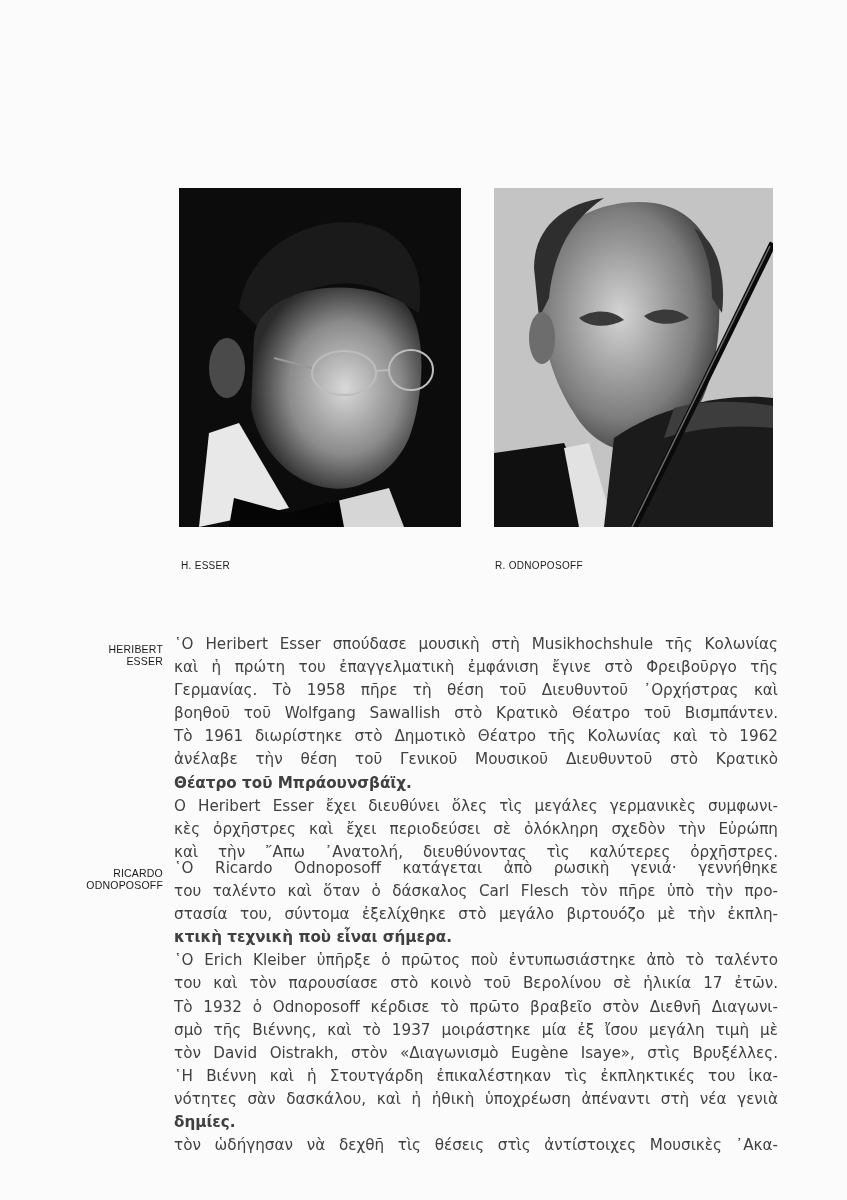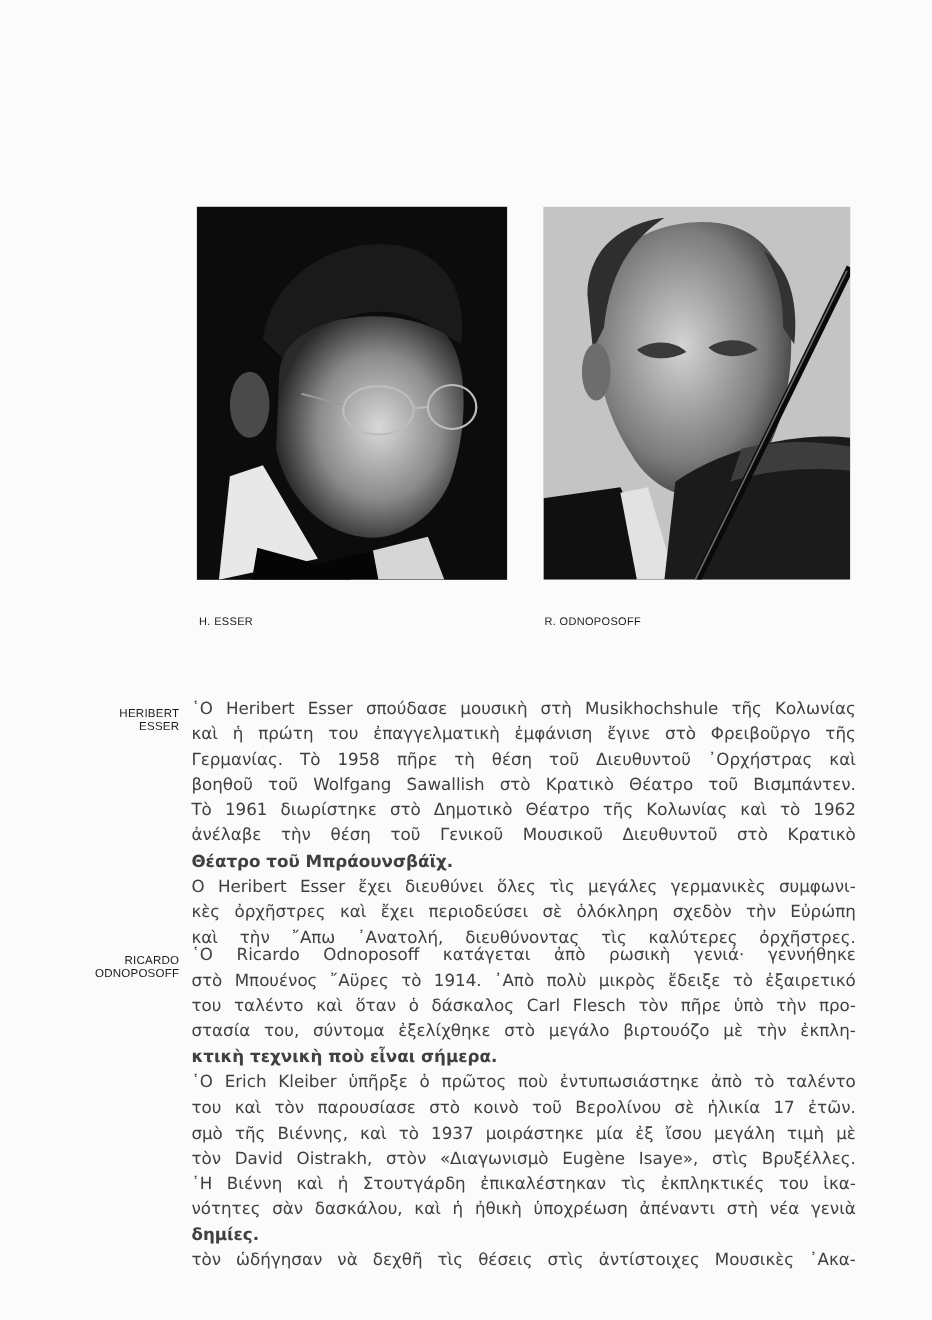--- a/index.html
+++ b/index.html
@@ -123,26 +123,26 @@
   <span class="line">κὲς ὀρχῆστρες καὶ ἔχει περιοδεύσει σὲ ὁλόκληρη σχεδὸν τὴν Εὐρώπη</span>
   <span class="line">καὶ τὴν ῎Απω ᾿Ανατολή, διευθύνοντας τὶς καλύτερες ὀρχῆστρες.</span>
 </div>
 
 <div id="label-odno" class="side-label">
   <span>RICARDO</span>
   <span>ODNOPOSOFF</span>
 </div>
 <div id="bio-odno" class="bio">
   <span class="line">῾Ο Ricardo Odnoposoff κατάγεται ἀπὸ ρωσικὴ γενιά· γεννήθηκε</span>
-  <span class="line">στὸ Μπουένος ῎Αϋρες τὸ 1914. ᾿Απὸ πολὺ μικρὸς ἔδειξε τὸ ἐξαιρετικό</span>
   <span class="line">του ταλέντο καὶ ὅταν ὁ δάσκαλος Carl Flesch  τὸν πῆρε ὑπὸ τὴν προ-</span>
   <span class="line">στασία του, σύντομα ἐξελίχθηκε στὸ μεγάλο βιρτουόζο μὲ τὴν ἐκπλη-</span>
   <span class="line last">κτικὴ  τεχνικὴ  ποὺ  εἶναι  σήμερα.</span>
   <span class="line">῾Ο Erich Kleiber ὑπῆρξε ὁ πρῶτος ποὺ ἐντυπωσιάστηκε ἀπὸ τὸ ταλέντο</span>
   <span class="line">του καὶ τὸν παρουσίασε στὸ κοινὸ τοῦ Βερολίνου σὲ ἡλικία 17 ἐτῶν.</span>
+  <span class="line">Τὸ 1932 ὁ Odnoposoff κέρδισε τὸ πρῶτο βραβεῖο στὸν Διεθνῆ Διαγωνι-</span>
   <span class="line">σμὸ τῆς Βιέννης, καὶ τὸ 1937 μοιράστηκε μία ἐξ ἴσου μεγάλη τιμὴ μὲ</span>
   <span class="line">τὸν David Oistrakh, στὸν «Διαγωνισμὸ Eugène Isaye», στὶς Βρυξέλλες.</span>
   <span class="line">῾Η Βιέννη καὶ ἡ Στουτγάρδη ἐπικαλέστηκαν  τὶς  ἐκπληκτικές του ἱκα-</span>
   <span class="line">νότητες σὰν δασκάλου, καὶ ἡ ἠθικὴ ὑποχρέωση ἀπέναντι στὴ νέα γενιὰ</span>
   <span class="line last">δημίες.</span>
   <span class="line">τὸν ὡδήγησαν νὰ δεχθῆ τὶς θέσεις στὶς ἀντίστοιχες Μουσικὲς ᾿Ακα-</span>
 </div>
 
 <div id="page-number">70</div>
 

